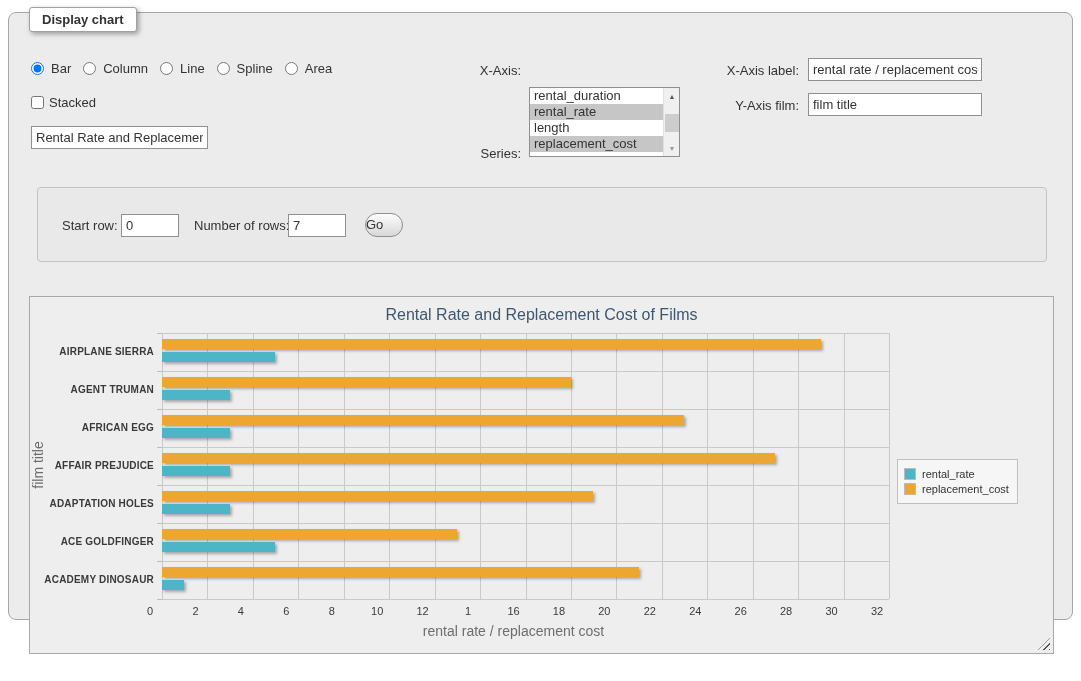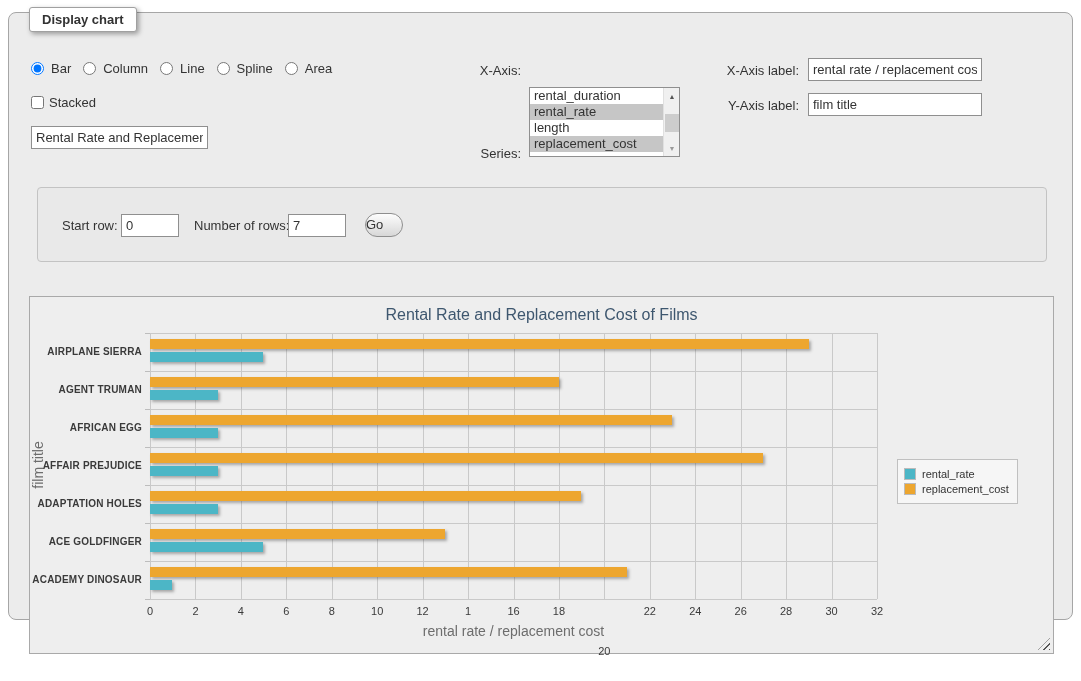--- a/index.html
+++ b/index.html
@@ -45,21 +45,21 @@
   .rows-bar .ctl-label { top:30px; }
   .go-btn { position:absolute; left:327px; top:25px; width:38px; height:24px; border:1px solid #8e8e8e;
             border-radius:12px; background:linear-gradient(#fdfdfd,#d7d7d7); font-size:13px; color:#333;
             font-family:"Liberation Sans", sans-serif; cursor:pointer; text-align:left; line-height:22px; }
 
   
   .chart-box { position:absolute; left:20px; top:283px; width:1025px; height:358px;
                background:#eee; border:1px solid #a9a9a9; }
   .chart-title { position:absolute; left:0; top:9px; width:100%; text-align:center;
                  font-size:16px; color:#3e576f; }
-  .plot { position:absolute; left:120px; top:36px; width:727px; height:266px;padding-left:28px; }
+  .plot { position:absolute; left:132px; top:36px; width:727px; height:266px;padding-left:28px; }
   .vgrid { position:absolute; top:0; width:1px; height:100%; background:#c9c9c9; }
   .hgrid { position:absolute; left:0; width:100%; height:1px; background:#c9c9c9; }
   .ytick { position:absolute; left:-5px; width:5px; height:1px; background:#bdbdbd; }
   .bar { position:absolute; height:10px; box-shadow:2px 2px 3px rgba(80,80,80,0.45); }
   .cat-label { position:absolute; right:735px; width:200px; text-align:right; font-size:10px;
                font-weight:600; color:#3a3a3a; letter-spacing:0.2px; }
   .xtick-label { position:absolute; top:308px; width:40px; margin-left:-20px; text-align:center;
                  font-size:11px; color:#3a3a3a; }
   .xaxis-title { position:absolute; left:120px; top:326px; width:727px; text-align:center;
                  font-size:14px; color:#6d6d6d; }
@@ -115,21 +115,21 @@
         <div class="lb-btn up">▲</div>
         <div class="lb-thumb"></div>
         <div class="lb-btn down">▼</div>
       </div>
     </div>
     <div class="ctl-label" style="left:430px; top:133px; width:82px; text-align:right;">Series:</div>
 
     <div class="ctl-label" style="left:690px; top:50px; width:100px; text-align:right;">X-Axis label:</div>
     <input class="text-input" style="left: 799px; top: 45px; width: 174px; height: 23px;" value="rental rate / replacement cost">
 
-    <div class="ctl-label" style="left:690px; top:85px; width:100px; text-align:right;">Y-Axis label:</div>
+    <div class="ctl-label" style="left:690px; top:85px; width:100px; text-align:right;">Y-Axis film:</div>
     <input class="text-input" style="left: 799px; top: 80px; width: 174px; height: 23px;" value="film title">
 
     <div class="rows-bar">
       <div class="ctl-label" style="left:24px;">Start row:</div>
       <input class="text-input" style="left: 83px; top: 26px; width: 58px; height: 23px;" value="0">
       <div class="ctl-label" style="left:156px;">Number of rows:</div>
       <input class="text-input" style="left: 250px; top: 26px; width: 58px; height: 23px;" value="7">
       <button class="go-btn">Go</button>
     </div>
 
@@ -196,21 +196,21 @@
           <div class="xtick-label" style="left: 120px;">0</div>
           <div class="xtick-label" style="left: 165.438px;">2</div>
           <div class="xtick-label" style="left: 210.875px;">4</div>
           <div class="xtick-label" style="left: 256.312px;">6</div>
           <div class="xtick-label" style="left: 301.75px;">8</div>
           <div class="xtick-label" style="left: 347.188px;">10</div>
           <div class="xtick-label" style="left: 392.625px;">12</div>
           <div class="xtick-label" style="left: 438.062px;">1</div>
           <div class="xtick-label" style="left: 483.5px;">16</div>
           <div class="xtick-label" style="left: 528.938px;">18</div>
-          <div class="xtick-label" style="left: 574.375px; margin-top: 40px;">20</div>
+          <div class="xtick-label" style="left: 574.375px;">20</div>
           <div class="xtick-label" style="left: 619.812px; text-align: center;">22</div>
           <div class="xtick-label" style="left: 665.25px;">24</div>
           <div class="xtick-label" style="left: 710.688px;">26</div>
           <div class="xtick-label" style="left: 756.125px;">28</div>
           <div class="xtick-label" style="left: 801.562px;">30</div>
           <div class="xtick-label" style="left: 847px;">32</div>
         </div>
       <div class="xaxis-title">rental rate / replacement cost</div>
       <div class="chart-legend">
           <div class="legend-item">

